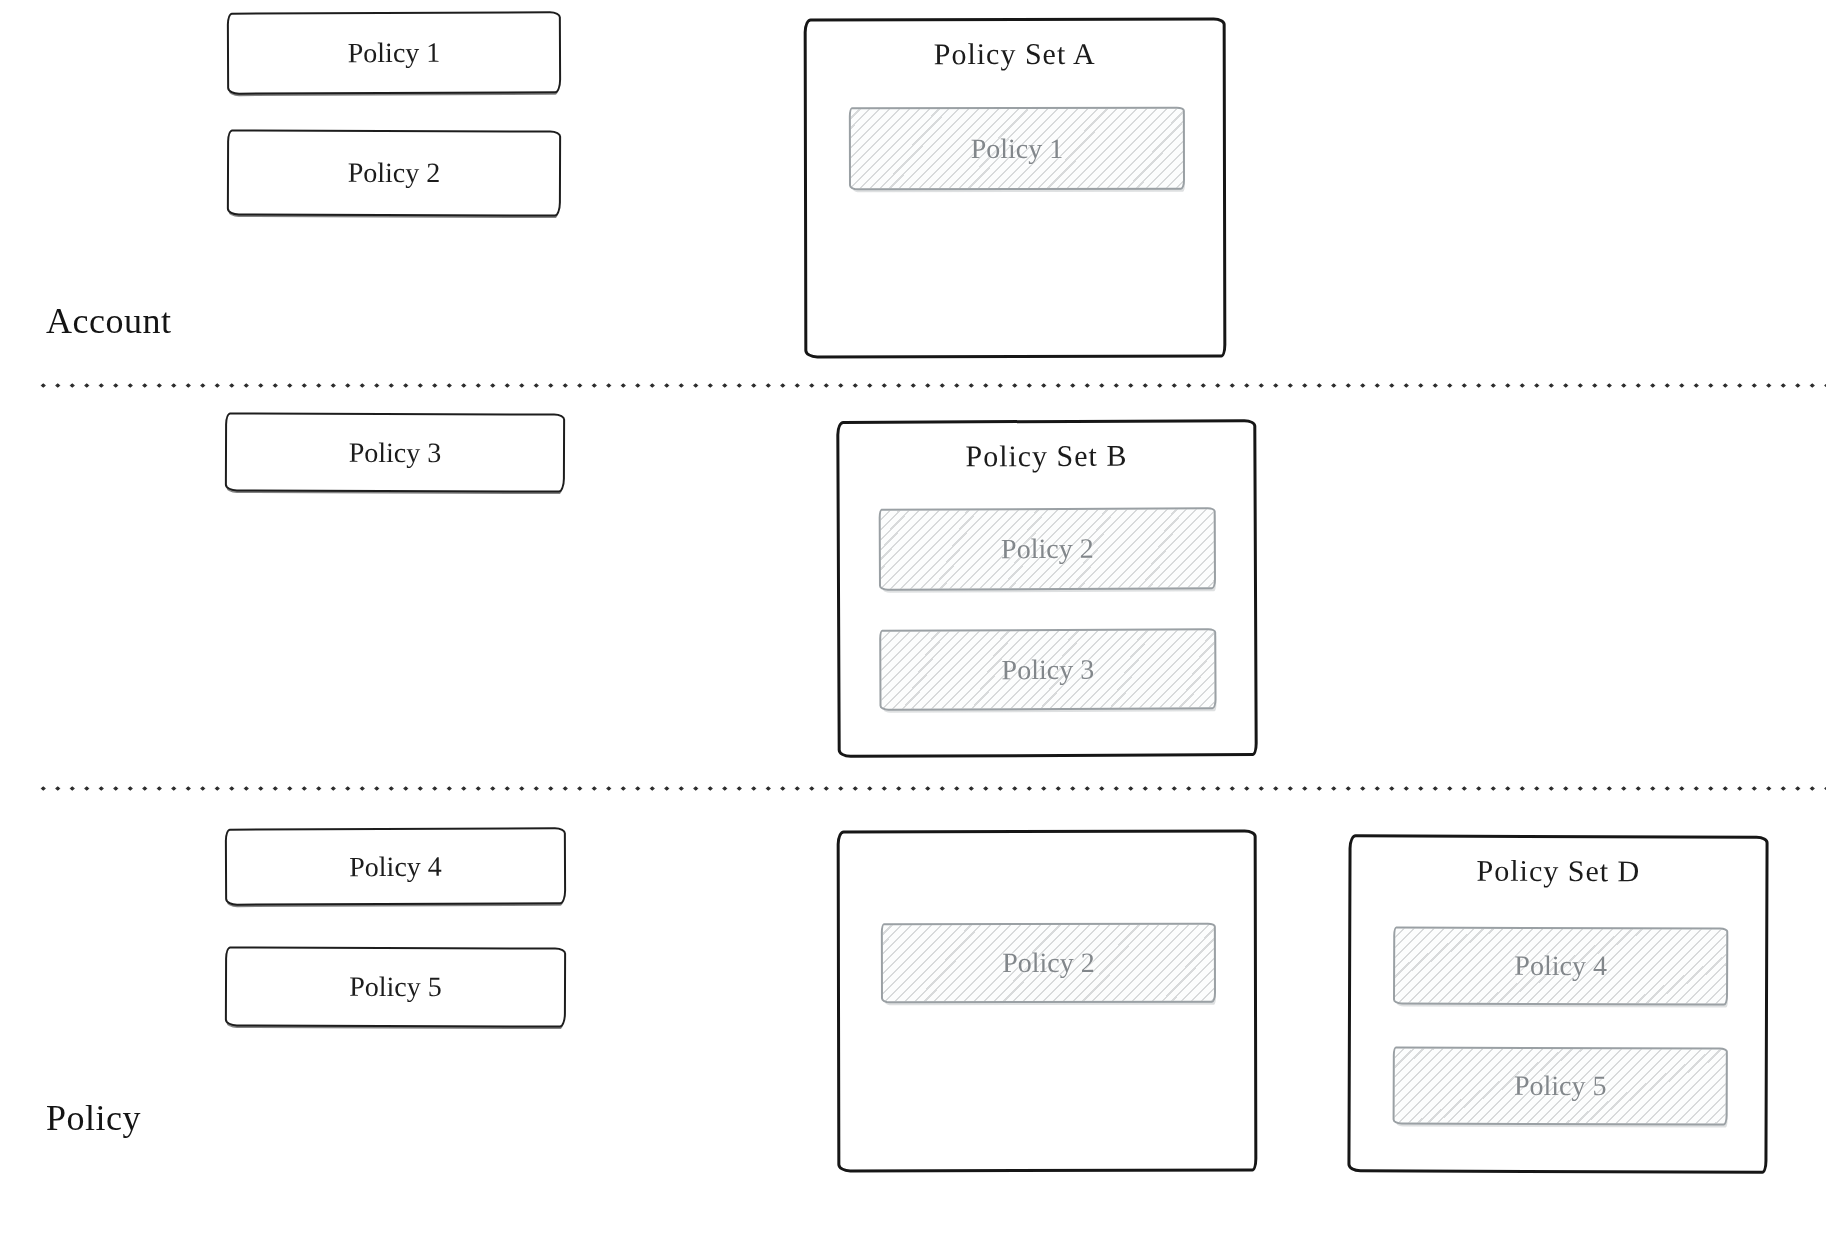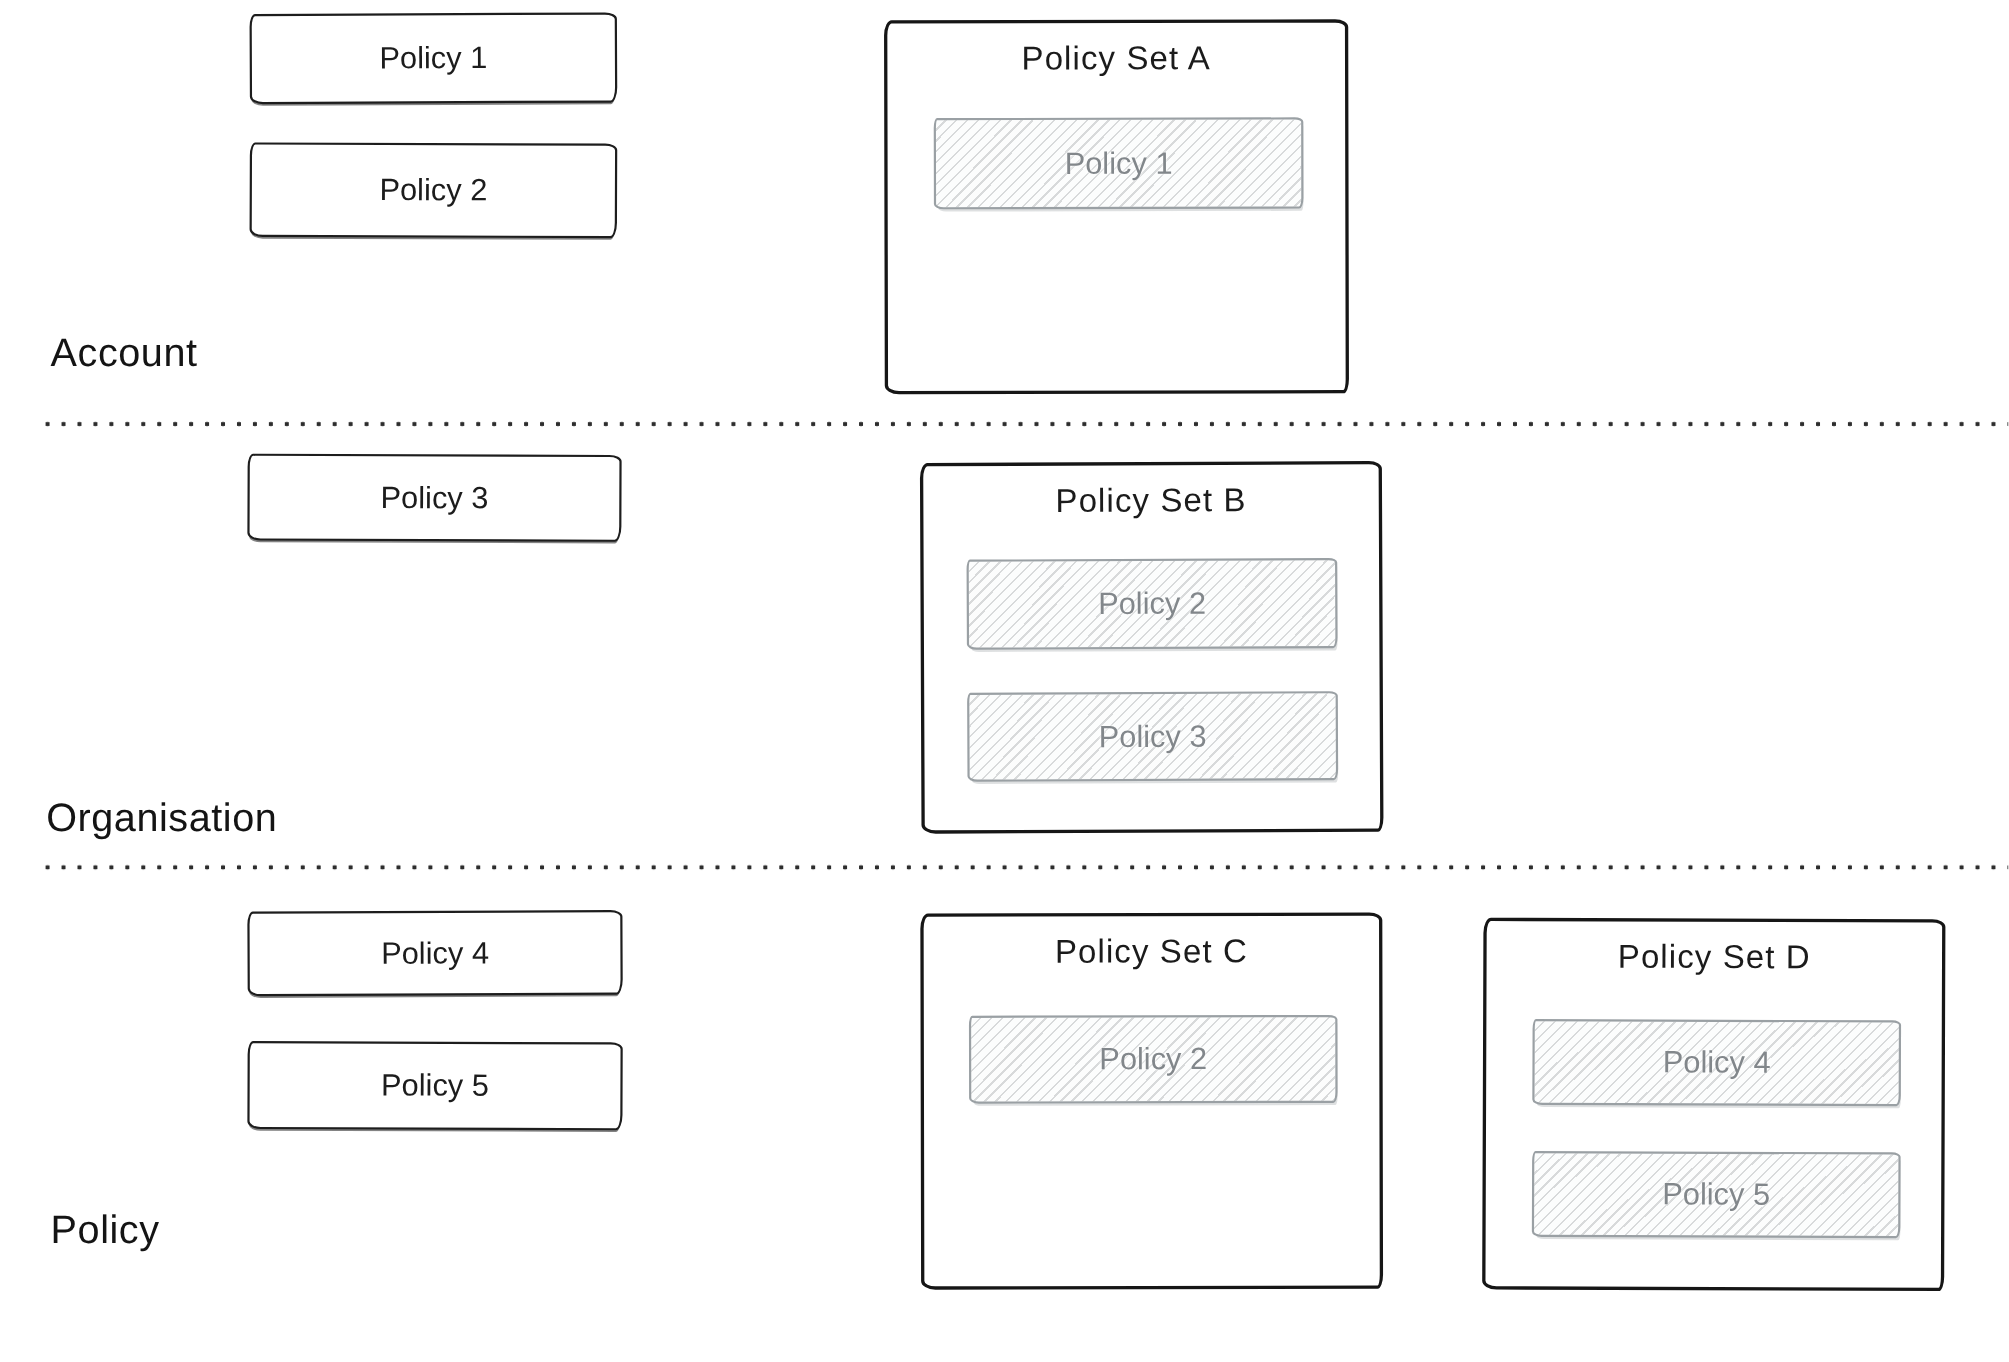--- a/index.html
+++ b/index.html
@@ -6,21 +6,21 @@
     margin: 0;
     padding: 0;
     background: #ffffff;
   }
   .canvas {
     position: relative;
     width: 1826px;
     height: 1238px;
     background: #ffffff;
     overflow: hidden;
-    font-family: Liberation Sans, sans-serif;
+    font-family: Liberation Serif, serif;
     color: #1c1c1c;
   }
 
   
   .policy-box {
     position: absolute;
     background: #ffffff;
     border: 2.5px solid #1d1d1d;
     border-radius: 5px 11px 6px 12px / 12px 6px 14px 7px;
     box-shadow: 0 3px 0 -1.5px rgba(30,30,30,0.55);
@@ -127,34 +127,32 @@
   <div class="policy-set tilt-a" style="left:837px; top:420px; width:414px; height:331px">
     <div class="set-title">Policy Set B</div>
     <div class="chip" style="left:39px; top:85px; width:333px; height:78px">
       <span>Policy 2</span>
     </div>
     <div class="chip" style="left:39px; top:206px; width:333px; height:77px">
       <span>Policy 3</span>
     </div>
   </div>
 
-  <div class="level-label" style="left:42px; top:722px">Organisation</div>
 
   <div class="divider" style="top:786px"></div>
 
   <div class="policy-box tilt-a" style="left:225px; top:828px; width:337px; height:73px">
     <span>Policy 4</span>
   </div>
 
   <div class="policy-box tilt-b" style="left:225px; top:947px; width:337px; height:76px">
     <span>Policy 5</span>
   </div>
 
   <div class="policy-set tilt-c" style="left:837px; top:830px; width:414px; height:336px">
-    <div class="set-title">Policy Set C</div>
     <div class="chip" style="left:41px; top:90px; width:331px; height:76px">
       <span>Policy 2</span>
     </div>
   </div>
 
   <div class="policy-set tilt-b" style="left:1348px; top:835px; width:414px; height:332px">
     <div class="set-title">Policy Set D</div>
     <div class="chip" style="left:42px; top:89px; width:331px; height:74px">
       <span>Policy 4</span>
     </div>

